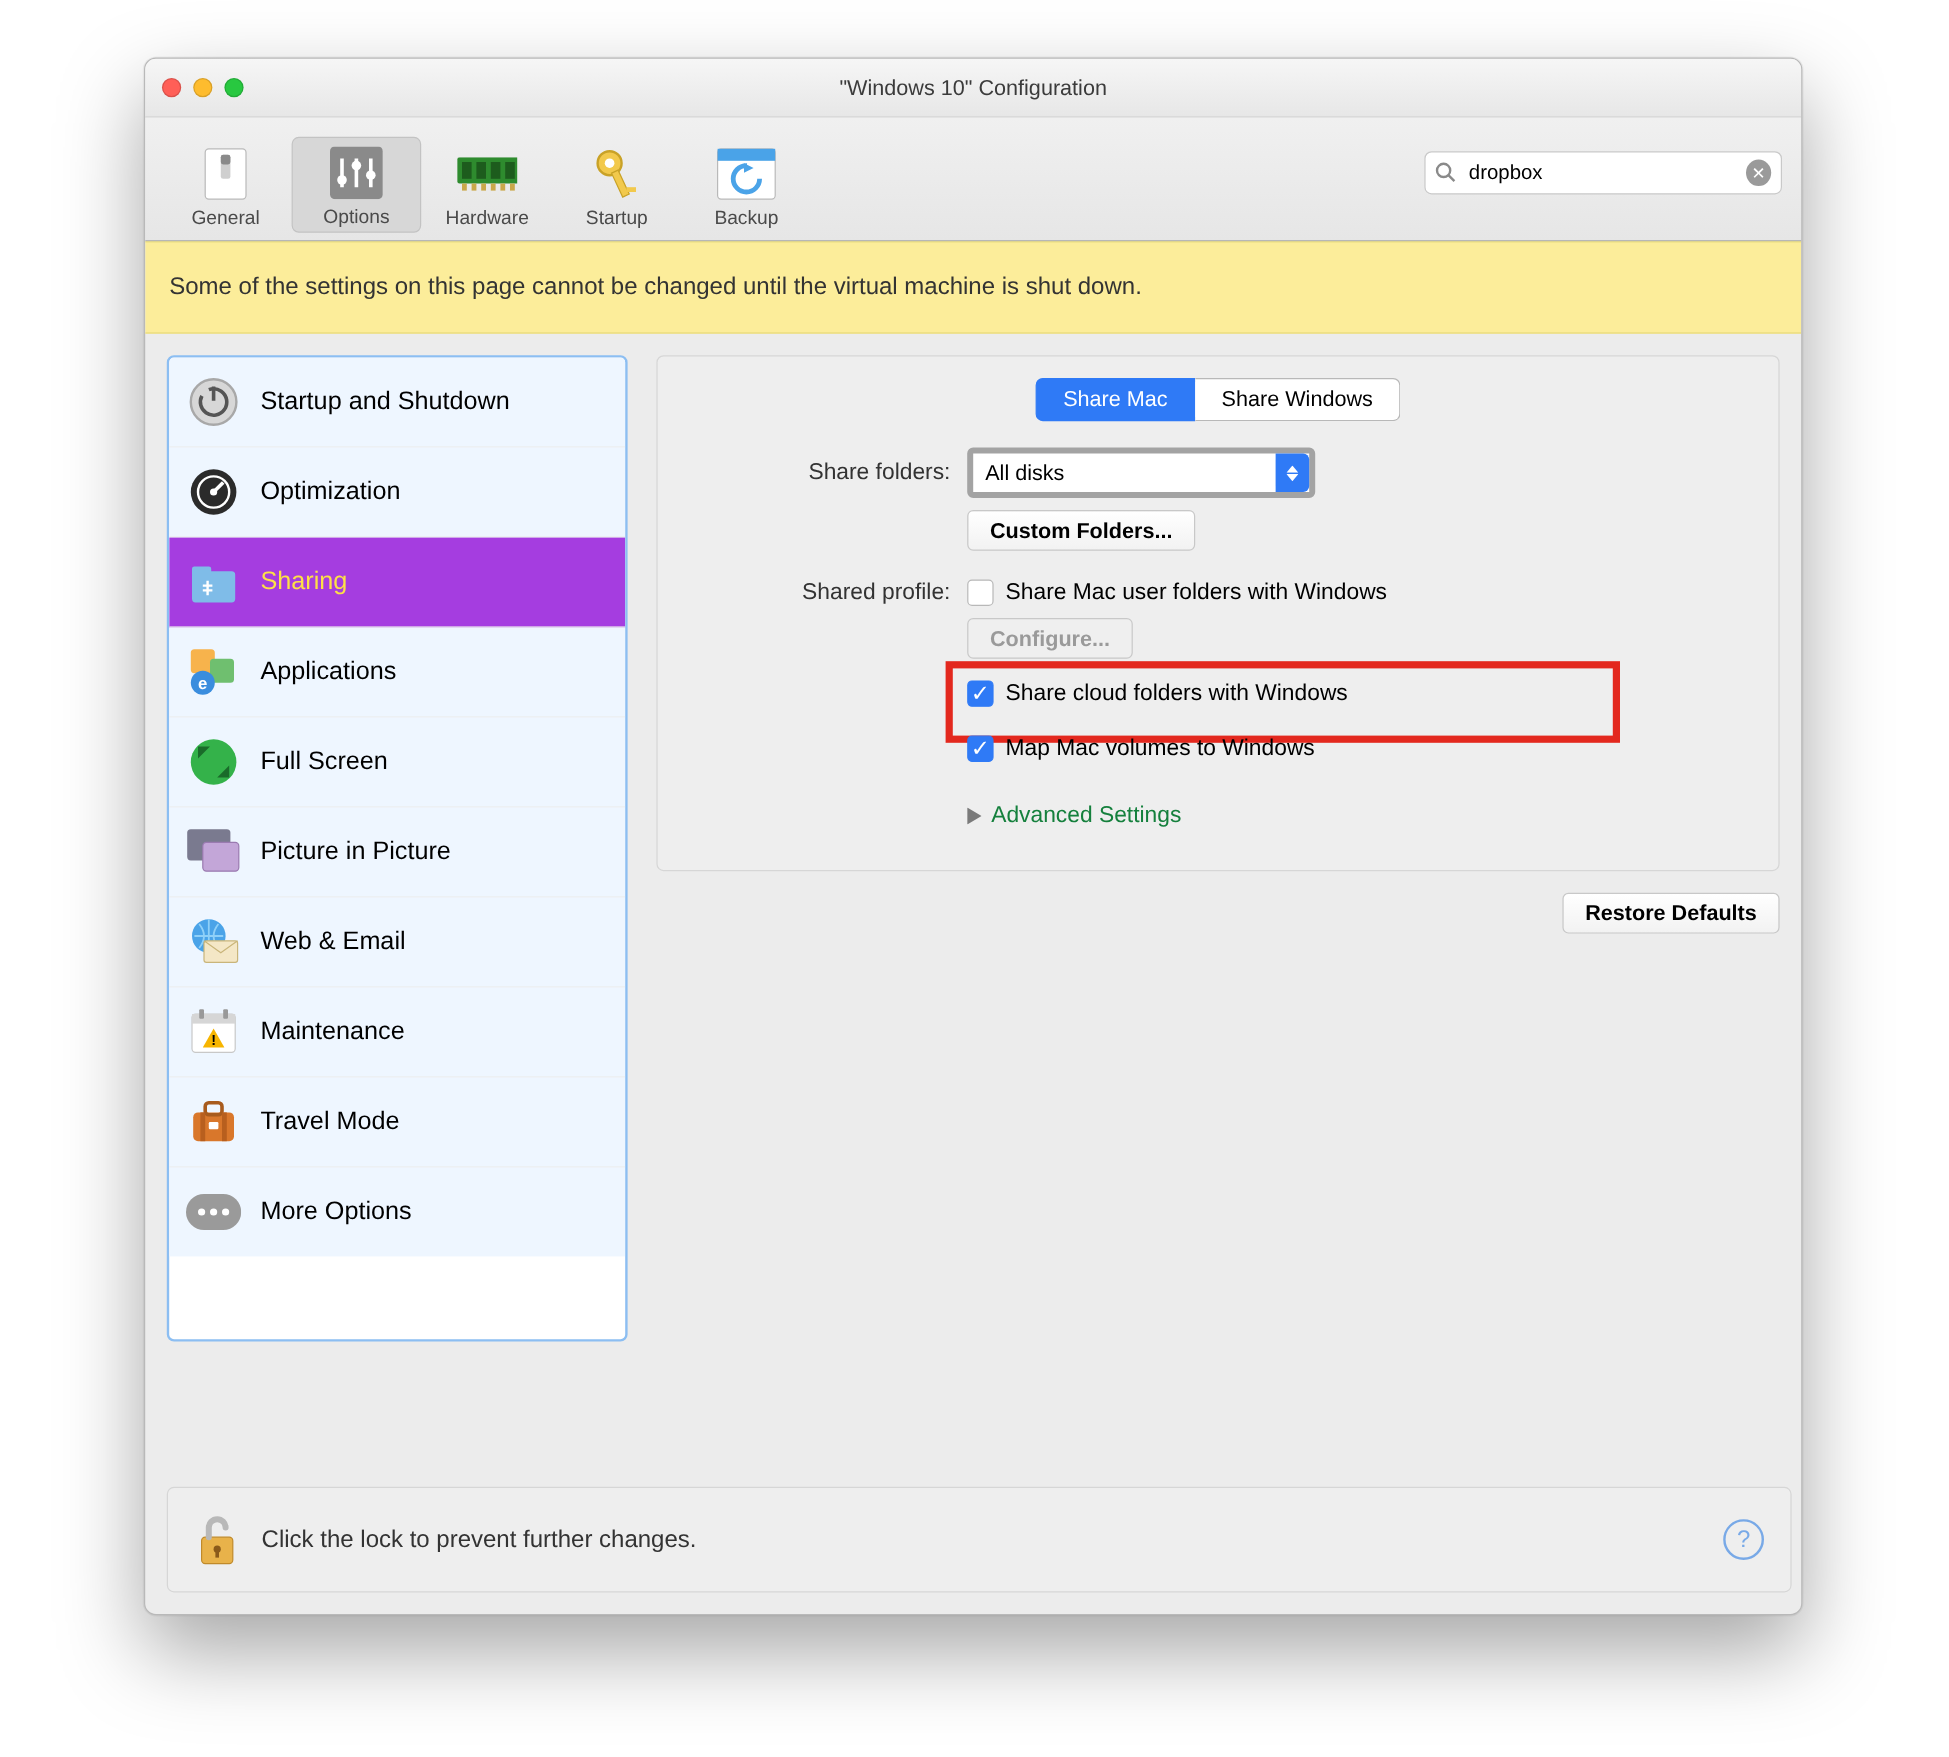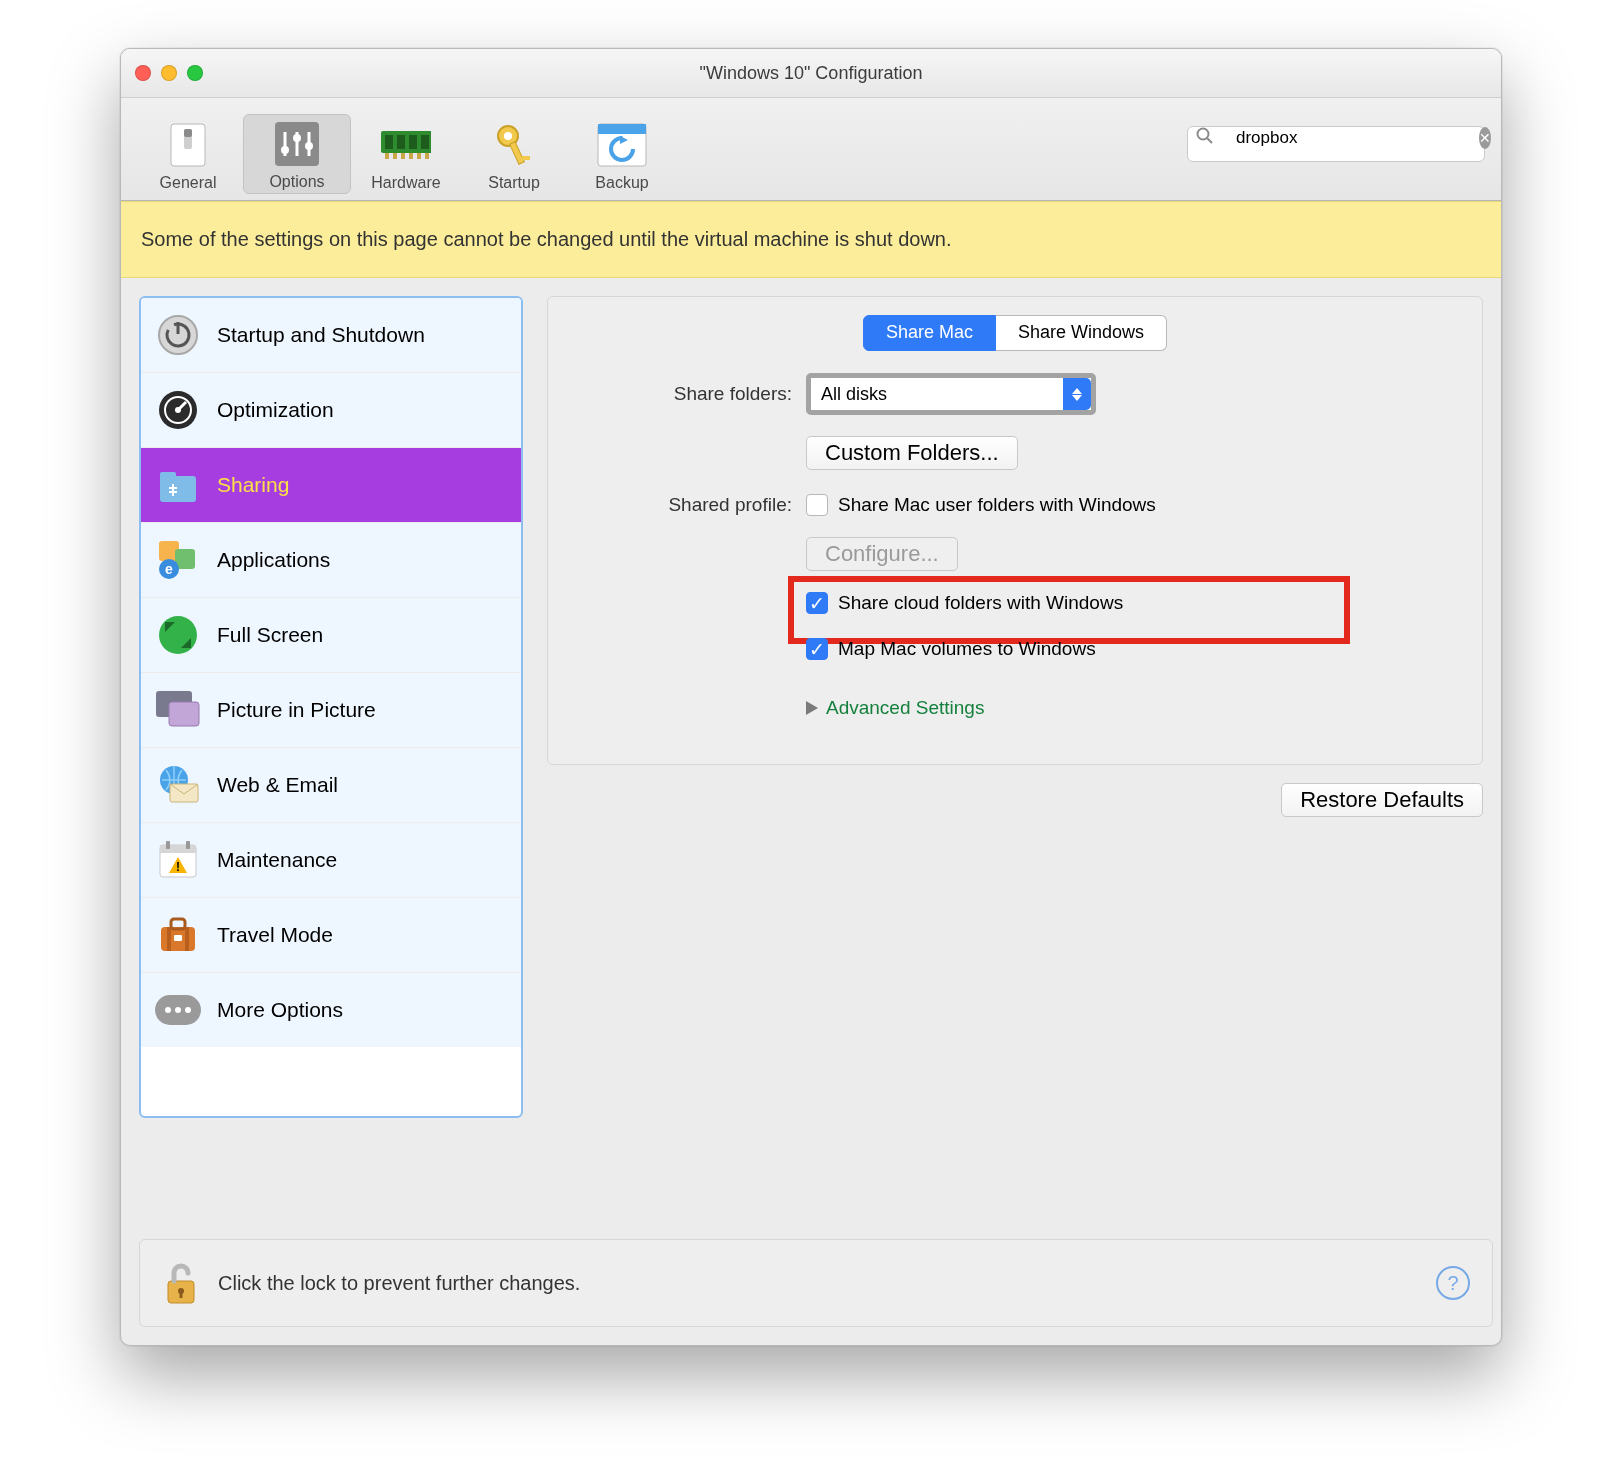--- a/index.html
+++ b/index.html
@@ -14,21 +14,21 @@
 .t-min{background:#febc2e;}
 .t-max{background:#28c840;}
 .titlebar .title{margin:0 auto;font-size:18px;color:#3b3b3b;}
 
 
 .toolbar{height:96px;background:linear-gradient(#f0f0f0,#e6e6e6);border-bottom:1px solid #b7b7b7;display:flex;align-items:flex-end;padding:0 14px 6px 14px;gap:2px;position:relative;}
 .toolbar .btn{display:flex;flex-direction:column;align-items:center;justify-content:center;gap:4px;padding:4px 10px 2px 10px;border-radius:6px;min-width:86px;}
 .toolbar .btn.selected{background:#d7d7d7;border:1px solid #c3c3c3;}
 .toolbar .btn .ic{width:50px;height:50px;display:flex;align-items:center;justify-content:center;}
 .toolbar .btn .lbl{font-size:16px;color:#4a4a4a;}
-.toolbar .search{position:absolute;right:16px;top:28px;width:280px;height:34px;background:#fff;border:1px solid #c9c9c9;border-radius:6px;display:flex;align-items:flex-start;padding:0 8px;gap:20px;}
+.toolbar .search{position:absolute;right:16px;top:28px;width:280px;height:34px;background:#fff;border:1px solid #c9c9c9;border-radius:6px;display:flex;align-items:center;padding:0 8px;gap:8px;}
 .toolbar .search input{flex:1;border:0;outline:0;font-size:17px;background:transparent;}
 .toolbar .search .clear{width:22px;height:22px;border-radius:50%;background:#9a9a9a;color:#fff;display:flex;align-items:center;justify-content:center;font-size:14px;}
 
 
 .banner{background:#fced9a;color:#333;padding:26px 20px;font-size:20px;border-top:1px solid #e6d97a;border-bottom:1px solid #e6d97a;}
 
 
 .body{display:flex;gap:24px;padding:18px 18px 10px 18px;height:822px;}
 .sidebar{width:380px;border:2px solid #8cbef2;border-radius:6px;background:#fff;overflow:hidden;}
 .side-item{display:flex;align-items:center;gap:16px;height:74px;padding:0 14px;font-size:21px;border-bottom:1px solid #ececec;}
@@ -38,29 +38,29 @@
 .side-item:not(.selected){background:#eef6ff;color:#000;}
 
 .main{flex:1;display:flex;flex-direction:column;}
 .content{background:#eeeeee;border:1px solid #d6d6d6;border-radius:6px;padding:18px 24px 24px 24px;flex:0 0 auto;}
 .seg{display:flex;justify-content:center;margin-bottom:22px;}
 .seg .segbtn{height:34px;line-height:32px;padding:0 22px;font-size:18px;border:1px solid #b8b8b8;background:#fff;}
 .seg .segbtn.active{background:#2f7af6;color:#fff;border-color:#2f7af6;}
 .seg .segbtn:first-child{border-radius:6px 0 0 6px;}
 .seg .segbtn:last-child{border-radius:0 6px 6px 0;border-left:0;text-align:center;}
 
-.row{display:flex;align-items:center;margin:21px 0;}
+.row{display:flex;align-items:center;margin:10px 0;}
 .row .label{width:220px;text-align:right;padding-right:14px;font-size:19px;color:#333;}
 .row .ctl{flex:1;display:flex;align-items:center;gap:10px;font-size:19px;position:relative;}
 
 .select{width:260px;height:32px;border:5px solid #a3a3a3;border-radius:5px;background:#fff;display:flex;align-items:center;padding:0 10px;position:relative;font-size:18px;}
 .select .caret{position:absolute;right:0;top:0;width:28px;height:100%;background:#2f7af6;border-radius:0 5px 5px 0;display:flex;flex-direction:column;align-items:center;justify-content:center;color:#fff;gap:1px;}
 .select .caret svg{display:block;}
 
-.macbtn{height:32px;padding:0 18px;border:1px solid #c8c8c8;border-radius:5px;background:linear-gradient(#fff,#f2f2f2);font-size:22px;display:inline-flex;align-items:center;}
+.macbtn{height:32px;padding:0 18px;border:1px solid #c8c8c8;border-radius:5px;background:linear-gradient(#fff,#f2f2f2);font-size:18px;display:inline-flex;align-items:center;font-weight:bold;}
 .macbtn.disabled{color:#9a9a9a;background:#efefef;}
 
 .check{display:flex;align-items:center;gap:10px;font-size:19px;}
 .cb{width:20px;height:20px;border:1px solid #b8b8b8;border-radius:4px;background:#fff;display:flex;align-items:center;justify-content:center;}
 .cb.checked{background:#2f7af6;border-color:#2f7af6;color:#fff;}
 
 .hl{position:absolute;border:6px solid #e3281e;pointer-events:none;}
 .disclosure{display:flex;align-items:center;gap:8px;font-size:19px;color:#15803d;margin-top:16px;justify-content:space-between;}
 
 .restore{display:flex;justify-content:flex-end;margin-top:18px;}

